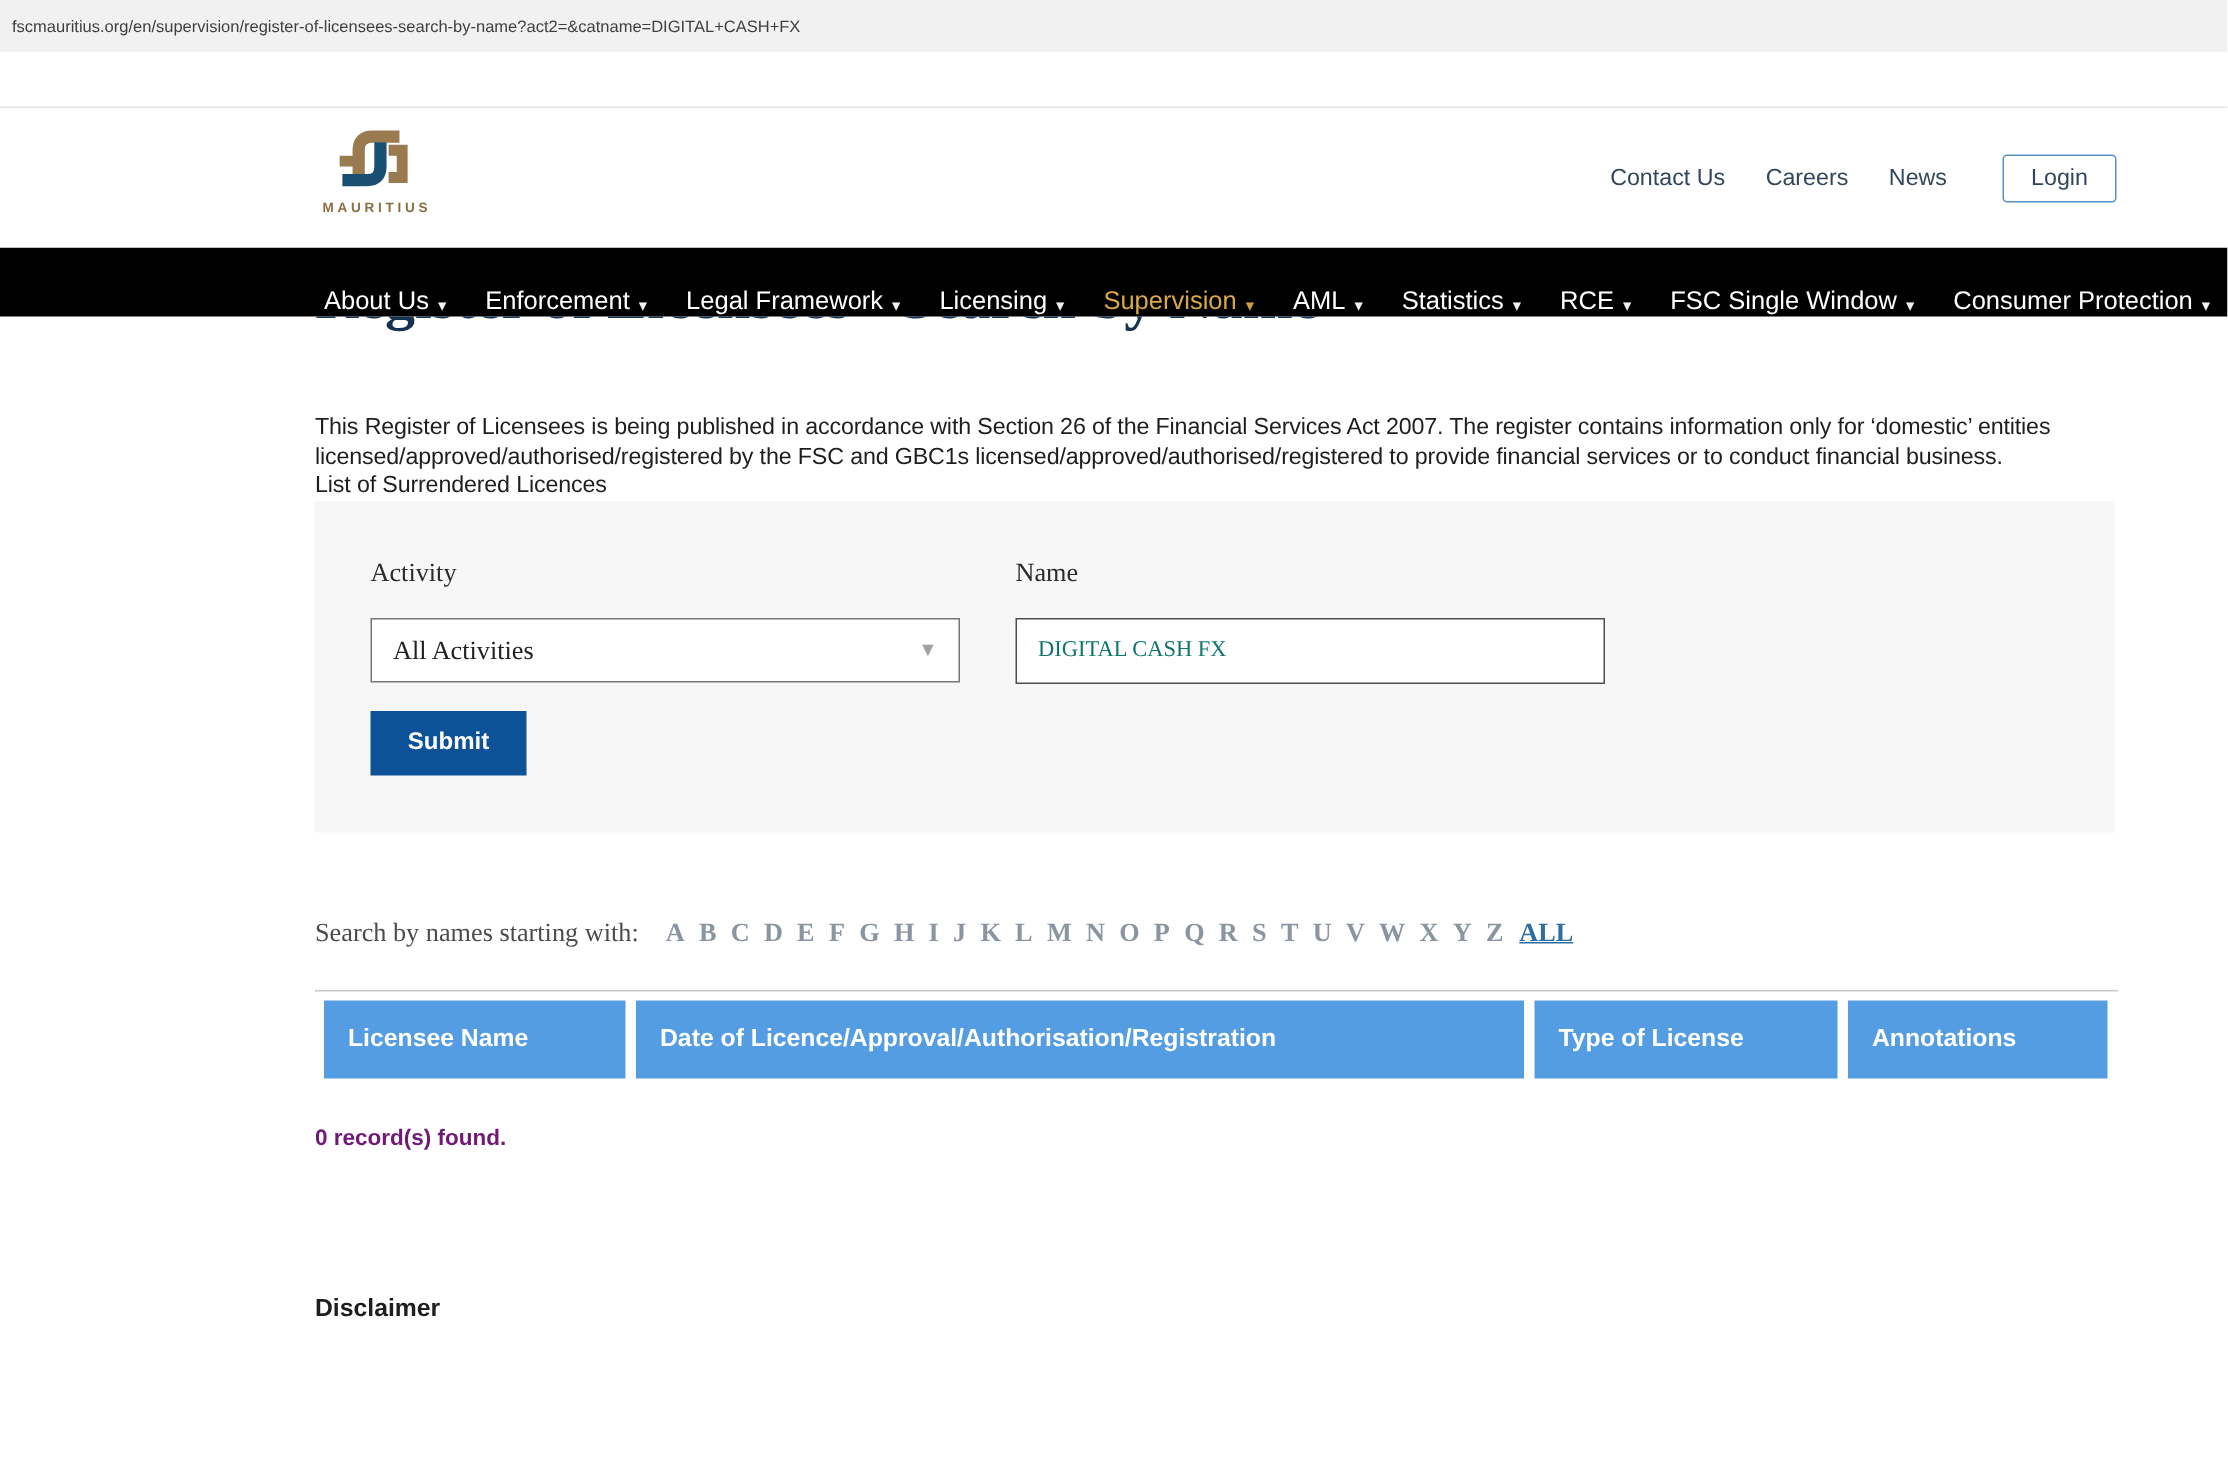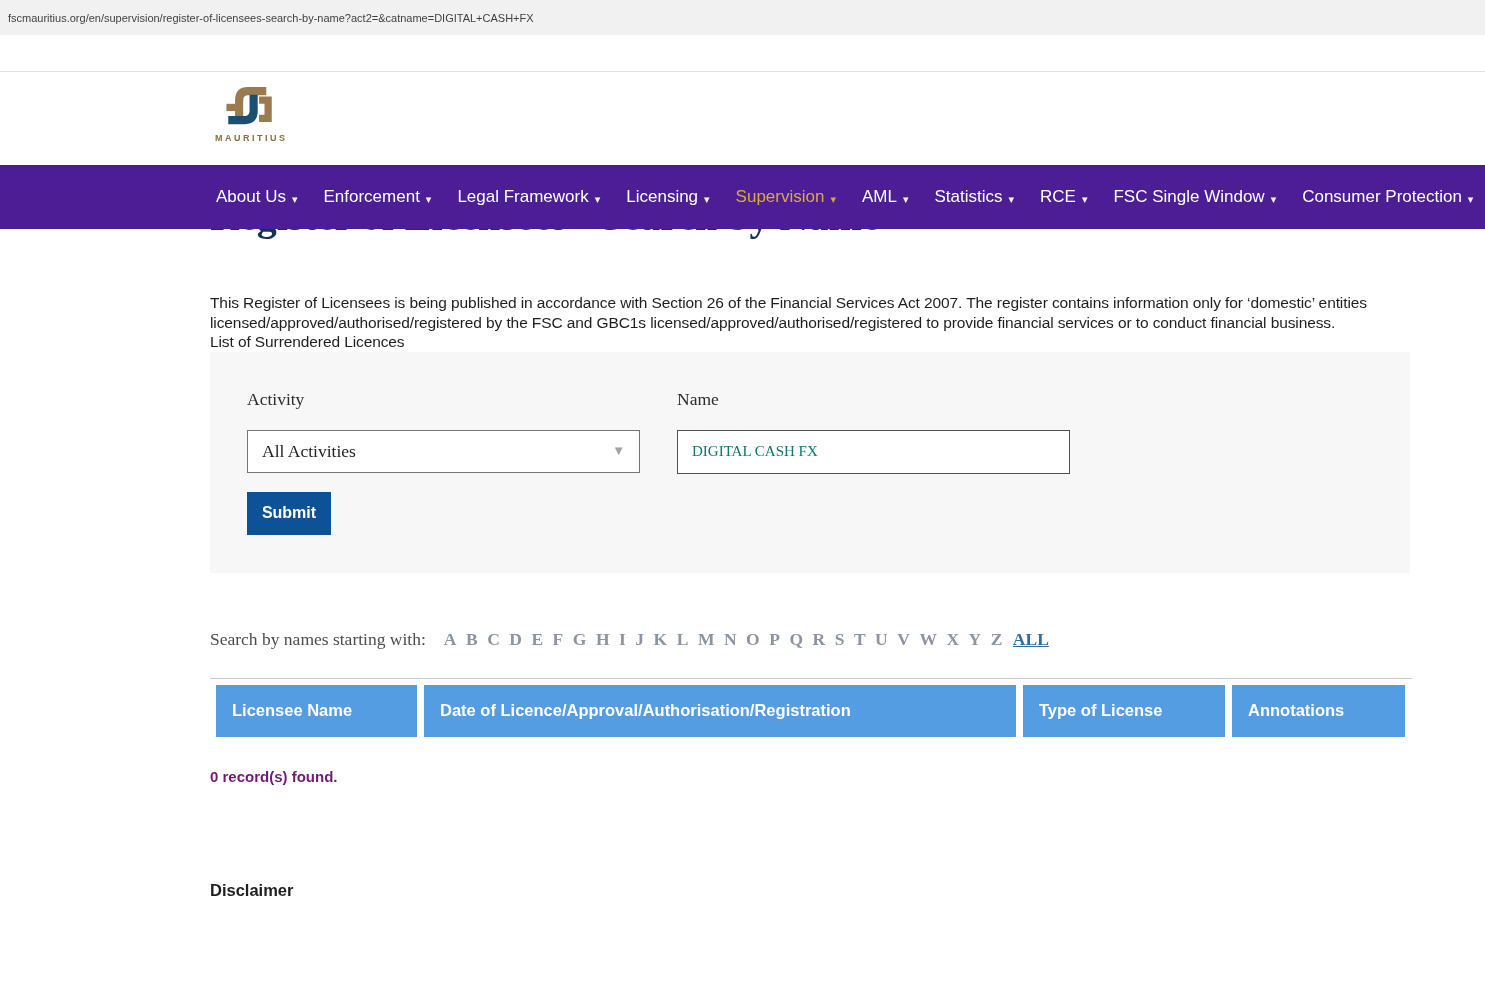--- a/index.html
+++ b/index.html
@@ -17,21 +17,21 @@
   .logo-caption { display:block; margin-top:2px; font-size:9px; font-weight:bold; letter-spacing:2.5px;
                   color:#8a6d42; }
   .header-right { position:absolute; right:74px; top:0; height:93px; display:flex; align-items:center; }
   .header-links { display:flex; gap:27px; }
   .header-links a { font-size:15.5px; color:#33475b; text-decoration:none; cursor:pointer; }
   .login-btn { margin-left:37px; width:76px; height:32px; border:1px solid #5a8fc4; border-radius:3px;
                background:#fff; color:#33475b; font-size:15.5px; display:flex; align-items:center;
                justify-content:center; cursor:pointer; }
 
   
-  .main-nav { height:64px; background:#4c1d95; display:flex; align-items:center; padding-left:216px; }
+  .main-nav { height:46px; background:#000000; display:flex; align-items:flex-end; padding-left:216px; }
   .main-nav a { color:#ffffff; font-size:17px; text-decoration:none; margin-right:26px; cursor:pointer;
                 display:flex; align-items:center; white-space:nowrap; }
   .main-nav a.active { color:#d9a948; }
   .nav-chevron { font-size:11px; margin-left:6px; opacity:.95; position:relative; top:2px; }
 
   
   .content { width:1200px; margin-left:210px; position:relative; }
 
   .title-clip { height:16px; overflow:hidden; }
   .title-clip h1 { font-family:"Liberation Serif", serif; font-size:40px; font-weight:bold;
@@ -52,21 +52,21 @@
                  color:#2b2b2b; }
   .lbl-activity { left:37px; }
   .lbl-name { left:467px; }
   .select-box { position:absolute; left:37px; top:78px; width:393px; height:43px; background:#fff;
                 border:1px solid #757575; display:flex; align-items:center; padding:0 14px;
                 font-family:"Liberation Serif", serif; font-size:17.5px; color:#222; cursor:pointer; }
   .select-box .caret { margin-left:auto; color:#a2a2a2; font-size:13px; }
   .name-input { position:absolute; left:467px; top:78px; width:393px; height:44px; background:#fff;
                 border:1px solid #4f4f4f; font-family:"Liberation Serif", serif; font-size:15px;
                 color:#0f766e; padding:0 14px; }
-  .submit-btn { position:absolute; left:37px; top:140px; width:84px; height:43px; background:#0d5296;
+  .submit-btn { position:absolute; left:37px; top:140px; width:104px; height:43px; background:#0d5296;
                 border:none; color:#fff; font-size:16px; font-weight:bold; cursor:pointer;
                 font-family:"Liberation Sans", sans-serif; }
 
   .alpha-row { margin-top:56px; display:flex; align-items:baseline;
                font-family:"Liberation Serif", serif; }
   .alpha-label { font-size:17.5px; color:#4c4c4c; margin-right:18px; }
   .letters { display:flex; align-items:baseline; }
   .letters a { font-size:17.5px; font-weight:bold; color:#8b94a1; text-decoration:none;
                margin-right:9.5px; cursor:pointer; }
   .letter-all { font-size:17.5px; font-weight:bold; color:#2e6da4; text-decoration:underline;
@@ -95,20 +95,29 @@
 
 <div class="site-header">
   <div class="logo-block">
     <svg class="logo-mark" width="58" height="58" viewBox="0 0 64 64">
       <path d="M6 38 H16" stroke="#9a7b50" stroke-width="8" fill="none"></path>
       <path d="M20 56 V30 Q20 20 30 20 H50" stroke="#9a7b50" stroke-width="9" fill="none"></path>
       <path d="M42 30 H52 V50 H42" stroke="#9a7b50" stroke-width="8" fill="none"></path>
       <path d="M36 24 V42 Q36 52 26 52 H8" stroke="#1b4f72" stroke-width="9" fill="none"></path>
     </svg>
     <span class="logo-caption">MAURITIUS</span>
+  </div>
+  <div class="header-right">
+    <div class="header-links">
+
+    <a>Contact Us</a>
+        <a>Careers</a>
+        <a>News</a>
+      </div>
+    <div class="login-btn">Login</div>
   </div>
 </div>
 
 <div class="main-nav">
 
     <a>
       <span>About Us</span>
       <span class="nav-chevron">▾</span>
     </a>
 

